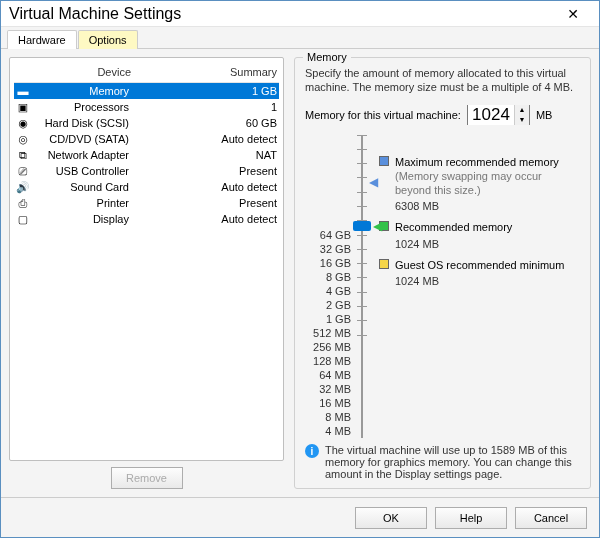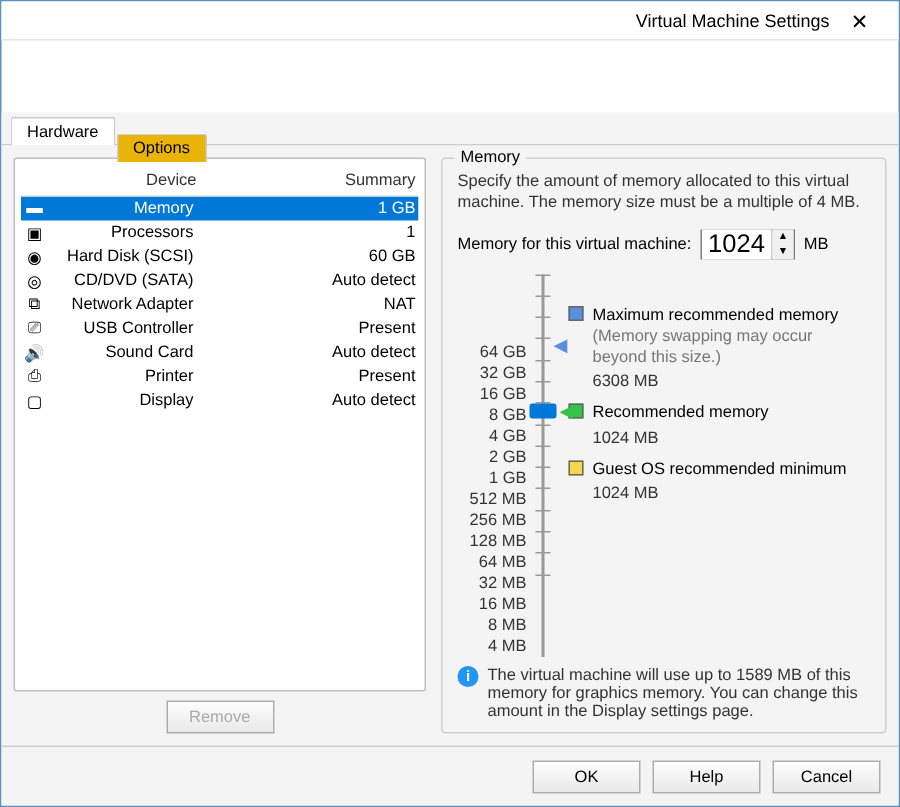--- a/index.html
+++ b/index.html
@@ -1,22 +1,22 @@
 <!DOCTYPE html>
 <html><head>
 <meta charset="utf-8">
 <style>
 * { box-sizing: border-box; font-family: "Segoe UI", Tahoma, sans-serif; font-size: 11px; }
 body { margin: 0; background: #fff; width: 600px; height: 538px; overflow: hidden; }
 .window { border: 1px solid #5a8fc0; height: 538px; display: flex; flex-direction: column; }
 .titlebar { height: 26px; background: #fff; border-bottom: 1px solid #e5e5e5; display: flex; align-items: center; padding: 0 6px 0 8px; }
-.titlebar .title { flex: 1; font-size: 12px; text-align: right; }
+.titlebar .title { flex: 1; font-size: 16px; }
 .closebtn { width: 40px; height: 100%; display: flex; align-items: center; justify-content: center; cursor: pointer; font-size: 14px; }
-.tabs { height: 22px; display: flex; align-items: flex-end; padding-left: 6px; border-bottom: 1px solid #ccc; background: #f4f4f4; margin-top: 48px; }
-.tab { padding: 3px 10px; border: 1px solid #ccc; border-bottom: none; background: #eab308; margin-right: 1px; cursor: pointer; position: relative; top: 12px; border-radius: 2px 2px 0 0; }
+.tabs { height: 22px; display: flex; align-items: flex-end; padding-left: 6px; border-bottom: 1px solid #ccc; background: #f4f4f4; }
+.tab { padding: 3px 10px; border: 1px solid #ccc; border-bottom: none; background: #fef9c3; margin-right: 1px; cursor: pointer; position: relative; top: 1px; border-radius: 2px 2px 0 0; }
 .tab.active { background: #fff; top: 1px; }
 .content { flex: 1; display: flex; padding: 8px; gap: 10px; background: #f4f4f4; }
 .leftpanel { width: 275px; display: flex; flex-direction: column; }
 .device-frame { flex: 1; background: #fff; border: 1px solid #bfbfbf; border-radius: 2px; padding: 4px; display: flex; flex-direction: column; text-align: right; }
 .device-header { display: flex; padding: 4px 2px; border-bottom: 1px solid #e5e5e5; color: #333; }
 .col-device { width: 115px; }
 .col-summary { flex: 1; }
 .device-list { flex: 1; overflow: auto; }
 .device-row { display: flex; align-items: center; padding: 1px 2px; cursor: pointer; }
 .device-row.selected { background: #0078d7; color: #fff; }

